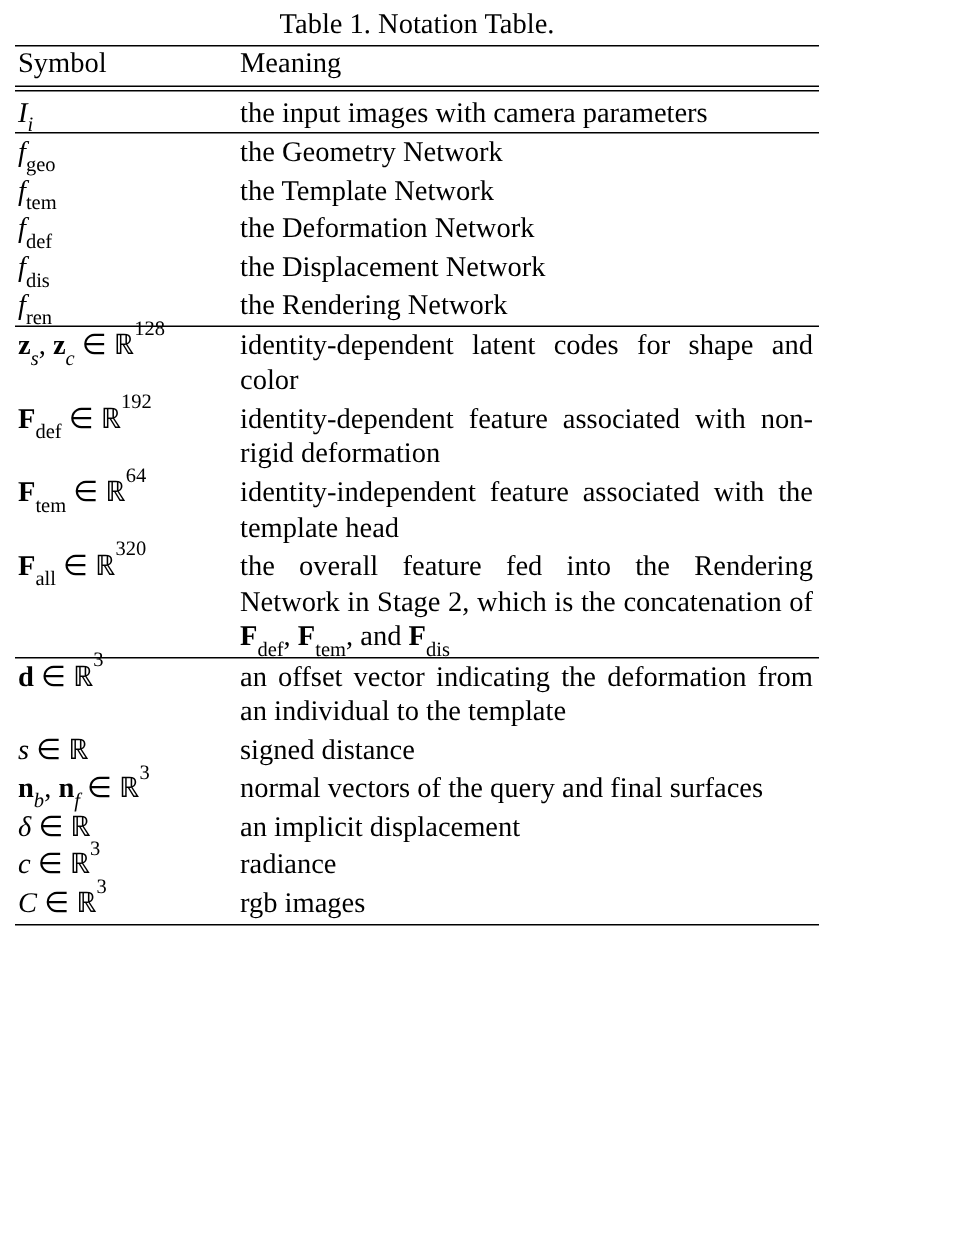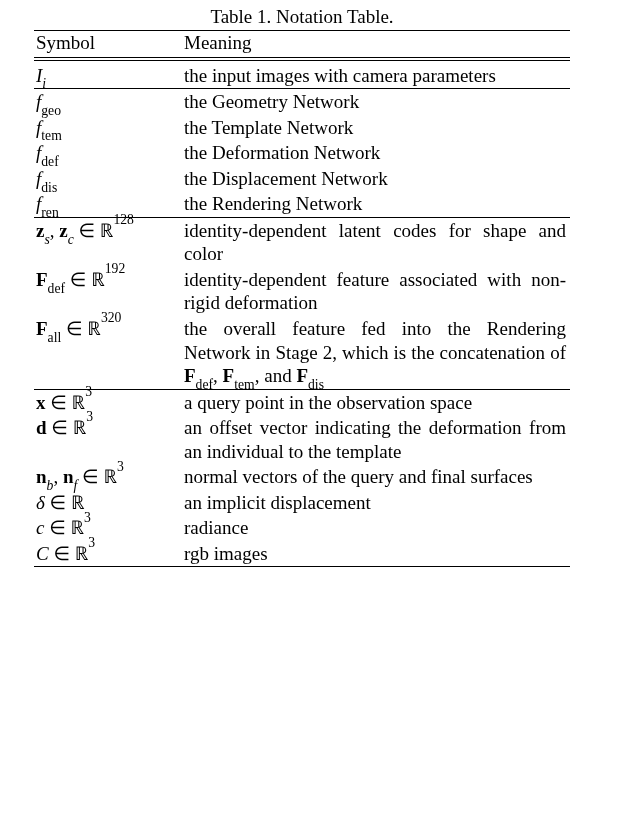--- a/index.html
+++ b/index.html
@@ -8,21 +8,20 @@
     background: #ffffff;
     font-family: "Times New Roman", Times, serif;
     font-size: 19px;
     color: #000;
   }
   .page {
     width: 556px;
     min-height: 828px;
     box-sizing: border-box;
     padding: 6px 10px 24px 10px;
-    margin-left: 24px;
   }
   .caption {
     text-align: center;
     font-size: 19px;
     margin-bottom: 2px;
   }
   table.notation {
     border-collapse: collapse;
     width: 100%;
     table-layout: fixed;
@@ -121,33 +120,37 @@
         </tr>
         <tr>
           <td class="col-sym"><b>z</b><sub><span class="mi">s</span></sub>, <b>z</b><sub><span class="mi">c</span></sub> ∈ <span class="bb">ℝ</span><sup>128</sup></td>
           <td class="col-mean">identity-dependent latent codes for shape and color</td>
         </tr>
         <tr>
           <td class="col-sym"><b>F</b><sub class="sub-rm">def</sub> ∈ <span class="bb">ℝ</span><sup>192</sup></td>
           <td class="col-mean">identity-dependent feature associated with non-rigid deformation</td>
         </tr>
         <tr>
+          <td class="col-sym"><b>F</b><sub class="sub-rm">tem</sub> ∈ <span class="bb">ℝ</span><sup>64</sup></td>
+          <td class="col-mean">identity-independent feature associated with the template head</td>
+        </tr>
+        <tr>
           <td class="col-sym"><b>F</b><sub class="sub-rm">all</sub> ∈ <span class="bb">ℝ</span><sup>320</sup></td>
           <td class="col-mean">the overall feature fed into the Rendering Network in Stage 2, which is the concatenation of <b>F</b><sub class="sub-rm">def</sub>, <b>F</b><sub class="sub-rm">tem</sub>, and <b>F</b><sub class="sub-rm">dis</sub></td>
         </tr>
         <tr class="midrule">
           <td colspan="2"></td>
         </tr>
         <tr>
-          <td class="col-sym"><b>x</b> ∈ <span class="bb">ℝ</span><sup>3</sup></td>
-          <td class="col-mean">a query point in the observation space</td>
+          <td class="col-sym"><b>d</b> ∈ <span class="bb">ℝ</span><sup>3</sup></td>
+          <td class="col-mean">an offset vector indicating the deformation from an individual to the template</td>
         </tr>
         <tr>
-          <td class="col-sym"><b>d</b> ∈ <span class="bb">ℝ</span><sup>3</sup></td>
-          <td class="col-mean">an offset vector indicating the deformation from an individual to the template</td>
+          <td class="col-sym"><span class="mi">s</span> ∈ <span class="bb">ℝ</span></td>
+          <td class="col-mean">signed distance</td>
         </tr>
         <tr>
           <td class="col-sym"><b>n</b><sub><span class="mi">b</span></sub>, <b>n</b><sub><span class="mi">f</span></sub> ∈ <span class="bb">ℝ</span><sup>3</sup></td>
           <td class="col-mean">normal vectors of the query and final surfaces</td>
         </tr>
         <tr>
           <td class="col-sym"><span class="mi">δ</span> ∈ <span class="bb">ℝ</span></td>
           <td class="col-mean">an implicit displacement</td>
         </tr>
         <tr>

